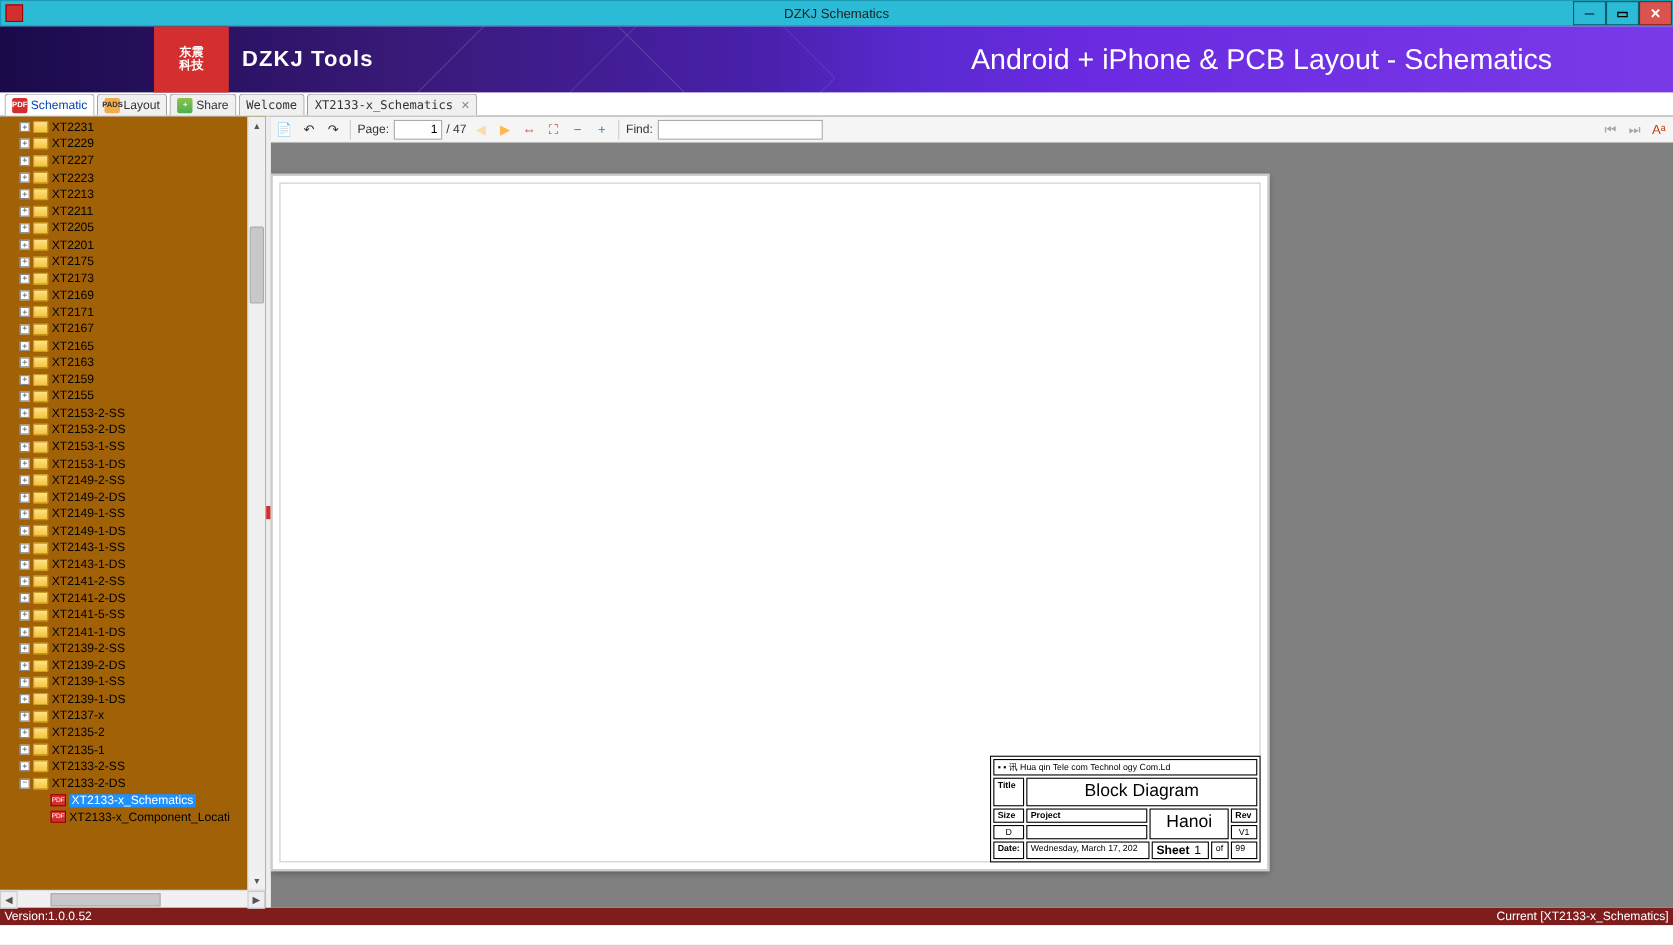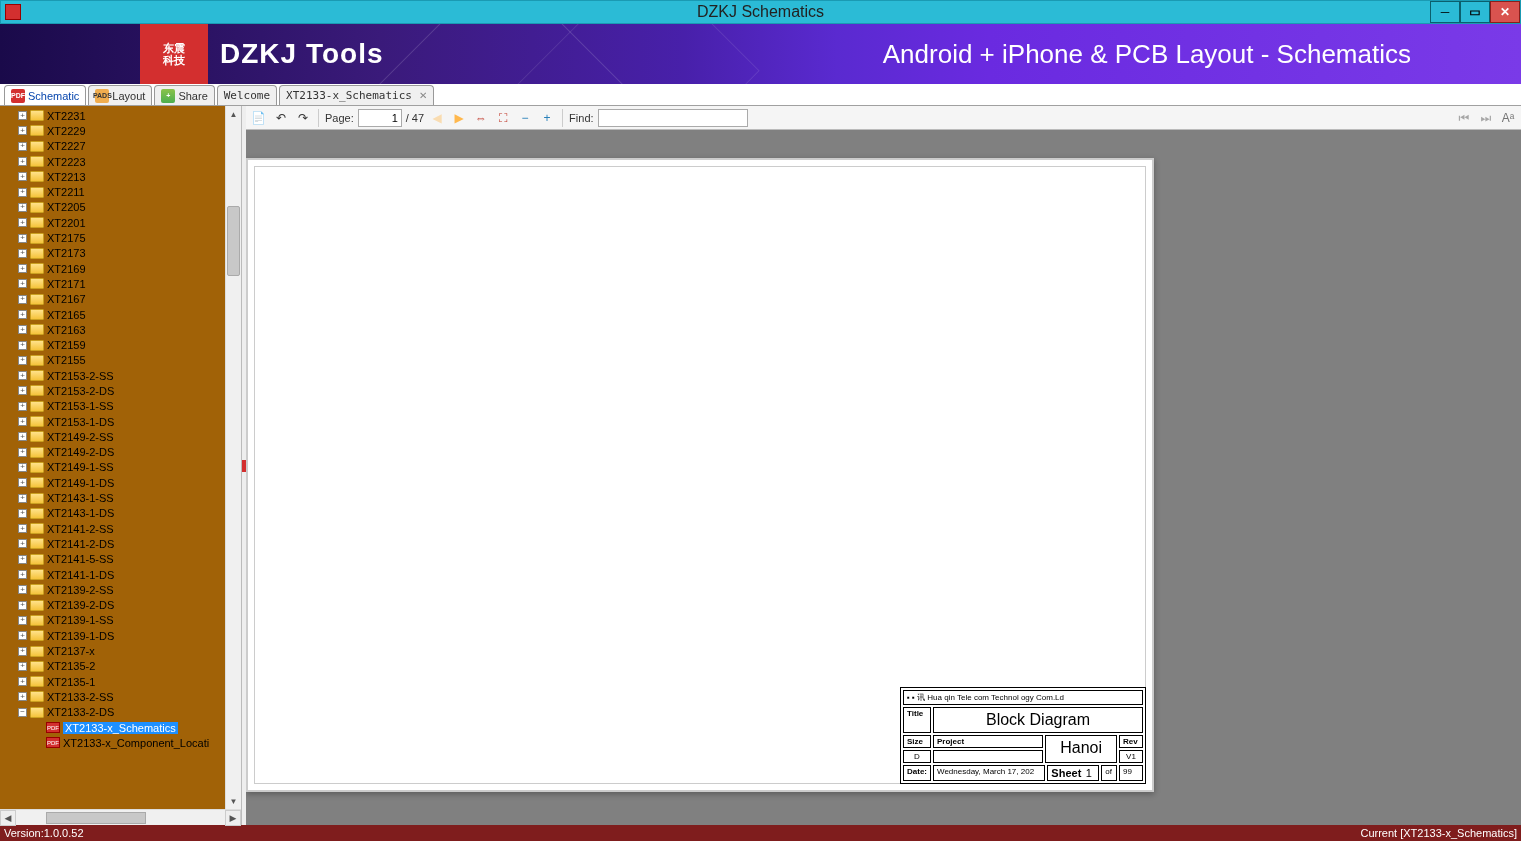--- a/index.html
+++ b/index.html
@@ -1,33 +1,33 @@
 <!DOCTYPE html>
 <html><head>
 <meta charset="utf-8">
 <style>
 * { box-sizing: border-box; margin: 0; padding: 0; font-family: "Segoe UI", Tahoma, sans-serif; font-size: 11px; }
 html, body { width: 100%; height: 100%; overflow: hidden; }
 
 
 .titlebar { display: flex; align-items: center; height: 24px; background: #2bbbd6; border: 1px solid #1a9ab3; position: relative; }
 .titlebar .app-icon { width: 16px; height: 16px; margin: 0 4px; background: #d32f2f; display: inline-block; border: 1px solid #900; }
-.titlebar .title { position: absolute; left: 50%; transform: translateX(-50%); color: #222; font-size: 16px; text-align: center; }
+.titlebar .title { position: absolute; left: 50%; transform: translateX(-50%); color: #222; font-size: 12px; text-align: center; }
 .win-controls { margin-left: auto; display: flex; }
 .win-btn { width: 30px; height: 22px; border: 1px solid #0b5f6d; display: flex; align-items: center; justify-content: center; font-size: 12px; font-weight: bold; cursor: pointer; }
 .win-min { background: #2bbbd6; }
 .win-max { background: #2bbbd6; }
 .win-close { background: #d9534f; color: #fff; border-color: #8b1e1b; }
 
 
 .banner { height: 60px; background: linear-gradient(90deg, #1a0a4a 0%, #3a1a7a 25%, #4820aa 45%, #5a2ad0 55%, #6a2ae0 65%, #7a3ae8 100%); display: flex; align-items: center; color: #fff; position: relative; overflow: hidden; }
 .banner::before { content: ""; position: absolute; top:-20px; left:400px; width: 200px; height: 200px; border: 1px solid rgba(255,255,255,0.15); transform: rotate(45deg); }
 .banner::after { content: ""; position: absolute; top:-40px; left:550px; width: 160px; height: 200px; border: 1px solid rgba(255,255,255,0.1); transform: rotate(45deg); }
 .logo-box { width: 68px; height: 68px; background: #d32f2f; margin-left: 140px; display: flex; align-items: center; justify-content: center; color: #fff; font-size: 18px; font-weight: bold; }
-.brand { margin-left: 12px; font-size: 28px; font-weight: 600; letter-spacing: 1px; }
+.brand { margin-left: 12px; font-size: 20px; font-weight: 600; letter-spacing: 1px; }
 .tagline { position: absolute; right: 110px; font-size: 26px; font-weight: 500; }
 
 
 .tabstrip { height: 22px; background: #fff; border-bottom: 1px solid #a0a0a0; display: flex; align-items: flex-end; padding-left: 4px; }
 .side-tab, .doc-tab { height: 20px; border: 1px solid #999; border-bottom: none; border-top-left-radius: 4px; border-top-right-radius: 4px; background: #f0f0f0; padding: 2px 6px; margin-right: 2px; display: flex; align-items: center; font-family: monospace; cursor: pointer; gap: 3px; }
 .side-tab.active { background: #fff; }
 .side-tab .tab-text { color: #0645ad; }
 .side-tab.layout .tab-text, .side-tab.share .tab-text { color: #333; }
 .mini-icon { width: 14px; height: 14px; display: inline-flex; align-items: center; justify-content: center; font-size: 7px; font-weight: bold; border-radius: 2px; color: #fff; }
 .ic-pdf { background: #d32f2f; }
@@ -373,21 +373,21 @@
       <div class="tb-btn" style="color:#c0392b;">⇔</div>
       <div class="tb-btn" style="color:#c0392b;">⛶</div>
       <div class="tb-btn" style="color:#2980b9;">−</div>
       <div class="tb-btn" style="color:#2980b9;">+</div>
       <div class="sep"></div>
       <span class="lbl">Find:</span>
       <input class="find-input" style="">
       <div style="flex:1"></div>
       <div class="tb-btn nav-disabled">⏮</div>
       <div class="tb-btn nav-disabled">⏭</div>
-      <div class="tb-btn" style="color:#737373;">Aᵃ</div>
+      <div class="tb-btn" style="color:#c2410c;">Aᵃ</div>
     </div>
     <div class="doc-area">
       <div class="page">
         <table class="title-block">
           <tbody>
               <tr>
                 <td colspan="6">▪ ▪ 讯 Hua qin Tele com Technol ogy Com.Ld</td>
               </tr>
           <tr>
                 <td class="label-cell" style="width:28px;">Title</td>

